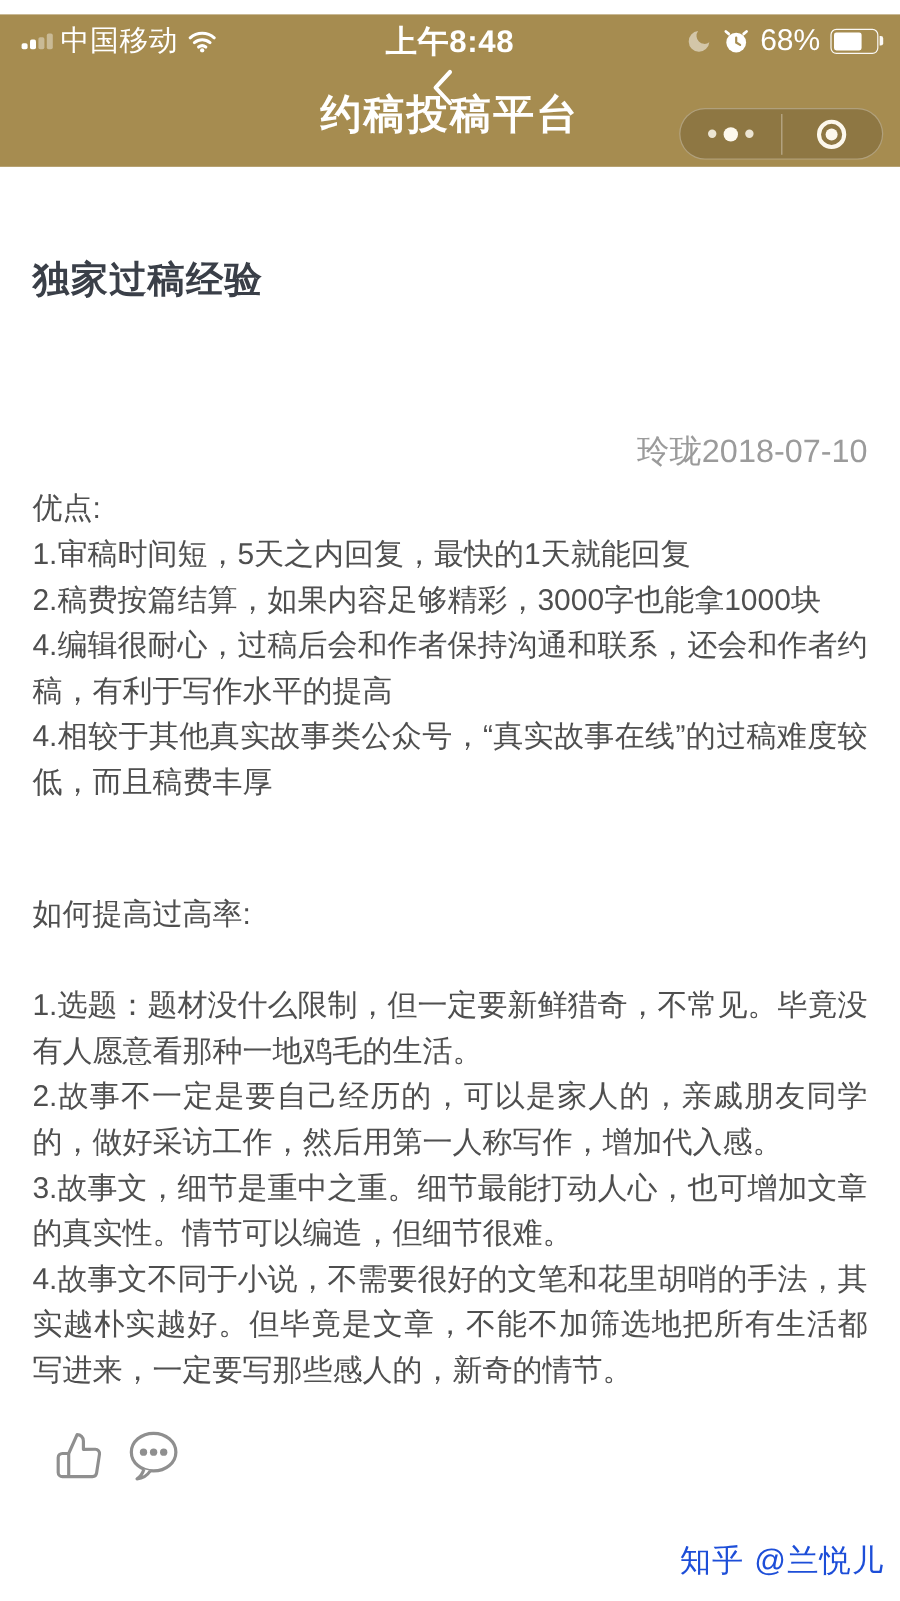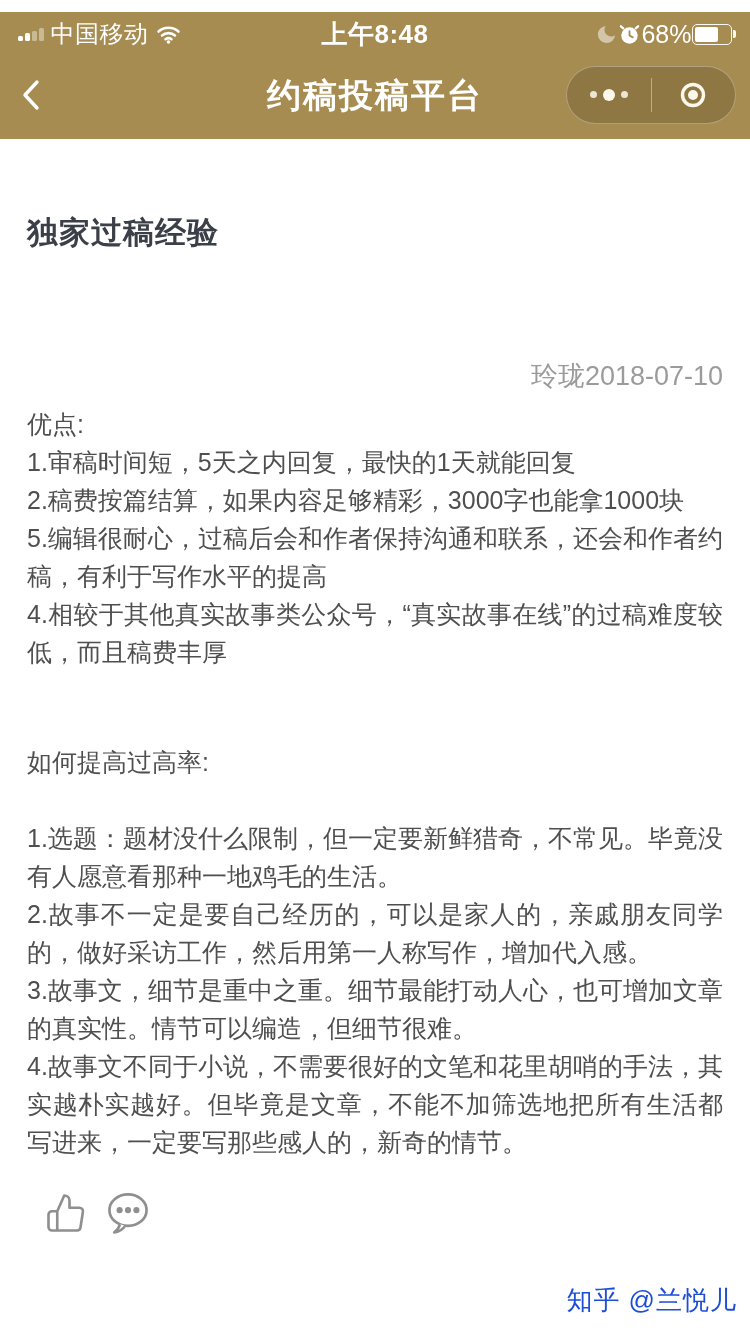--- a/index.html
+++ b/index.html
@@ -25,40 +25,41 @@
   .signal span { width:4.5px; border-radius:1.5px; background:#fff; display:block; }
   .signal span:nth-child(1){height:5px;}
   .signal span:nth-child(2){height:8px;}
   .signal span:nth-child(3){height:10px;opacity:.4;}
   .signal span:nth-child(4){height:13px;opacity:.4;}
   .carrier { font-size:24px; letter-spacing:.5px; }
   .sb-time {
     position:absolute; left:50%; transform:translateX(-50%);
     font-size:26px; font-weight:600; letter-spacing:.5px;
   }
-  .sb-right { margin-left:auto; display:flex; align-items:center; gap:0; }
+  .sb-right { margin-left:auto; display:flex; align-items:center; gap:8px; }
   .pct { font-size:25px; }
   .battery { display:flex; align-items:center; }
   .bat-body {
     width:40px; height:21px;
     border:1.5px solid rgba(255,255,255,.95);
     border-radius:5px; padding:2px;
   }
   .bat-fill { height:100%; background:#fff; border-radius:2px; }
   .bat-tip {
     width:3px; height:8px; margin-left:1.5px;
     background:rgba(255,255,255,.95);
     border-radius:0 2px 2px 0;
   }
 
   .nav-bar {
     height:83px;
     display:flex; align-items:center;
     padding:0 14px 6px 20px;
     position:relative;
+    flex-direction:column;
   }
   .back-btn { width:40px; height:40px; display:flex; align-items:center; }
   .nav-title {
     position:absolute; left:50%; top:50%;
     transform:translate(-50%,-55%);
     font-size:34px; font-weight:700; letter-spacing:2px;
     white-space:nowrap;
   }
   .capsule {
     margin-left:auto;
@@ -178,21 +179,21 @@
 
   <div class="meta-row">
     <span>玲珑</span>
     <span>2018-07-10</span>
   </div>
 
   <div class="body-text">
     <p class="sec-heading">优点:</p>
     <p>1.审稿时间短，5天之内回复，最快的1天就能回复</p>
     <p>2.稿费按篇结算，如果内容足够精彩，3000字也能拿1000块</p>
-    <p>5.编辑很耐心，过稿后会和作者保持沟通和联系，还会和作者约稿，有利于写作水平的提高</p>
+    <p>4.编辑很耐心，过稿后会和作者保持沟通和联系，还会和作者约稿，有利于写作水平的提高</p>
     <p>4.相较于其他真实故事类公众号，“真实故事在线”的过稿难度较低，而且稿费丰厚</p>
 
     <p class="sec-heading second">如何提高过高率:</p>
     <p>1.选题：题材没什么限制，但一定要新鲜猎奇，不常见。毕竟没有人愿意看那种一地鸡毛的生活。</p>
     <p>2.故事不一定是要自己经历的，可以是家人的，亲戚朋友同学的，做好采访工作，然后用第一人称写作，增加代入感。</p>
     <p>3.故事文，细节是重中之重。细节最能打动人心，也可增加文章的真实性。情节可以编造，但细节很难。</p>
     <p>4.故事文不同于小说，不需要很好的文笔和花里胡哨的手法，其实越朴实越好。但毕竟是文章，不能不加筛选地把所有生活都写进来，一定要写那些感人的，新奇的情节。</p>
   </div>
 </div>
 

